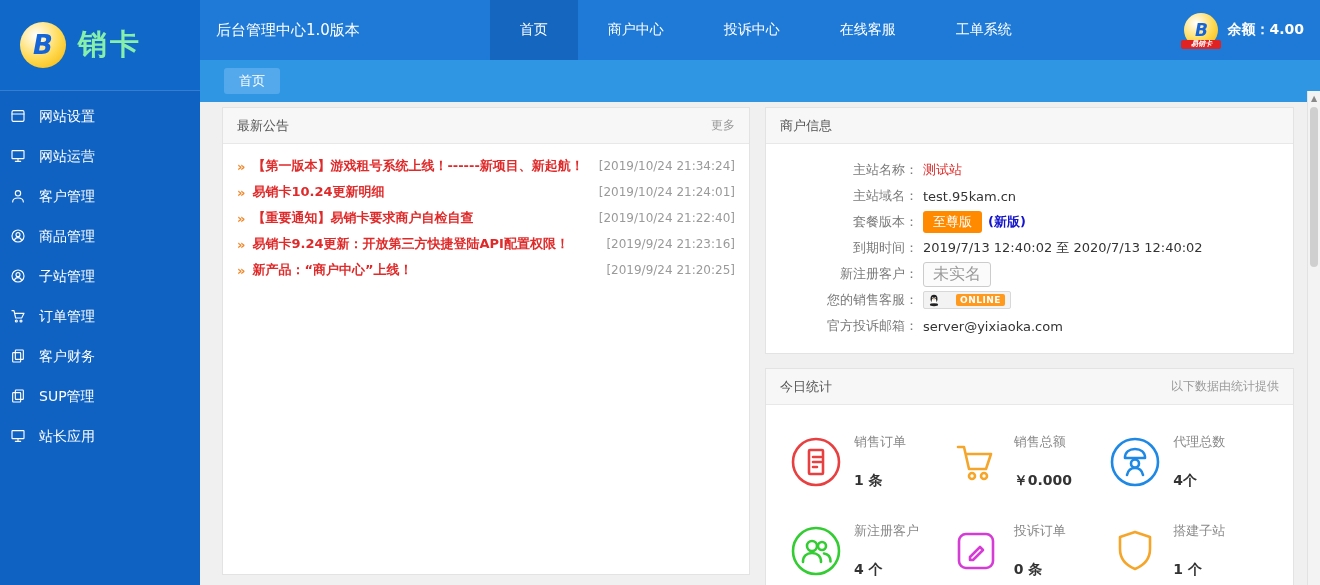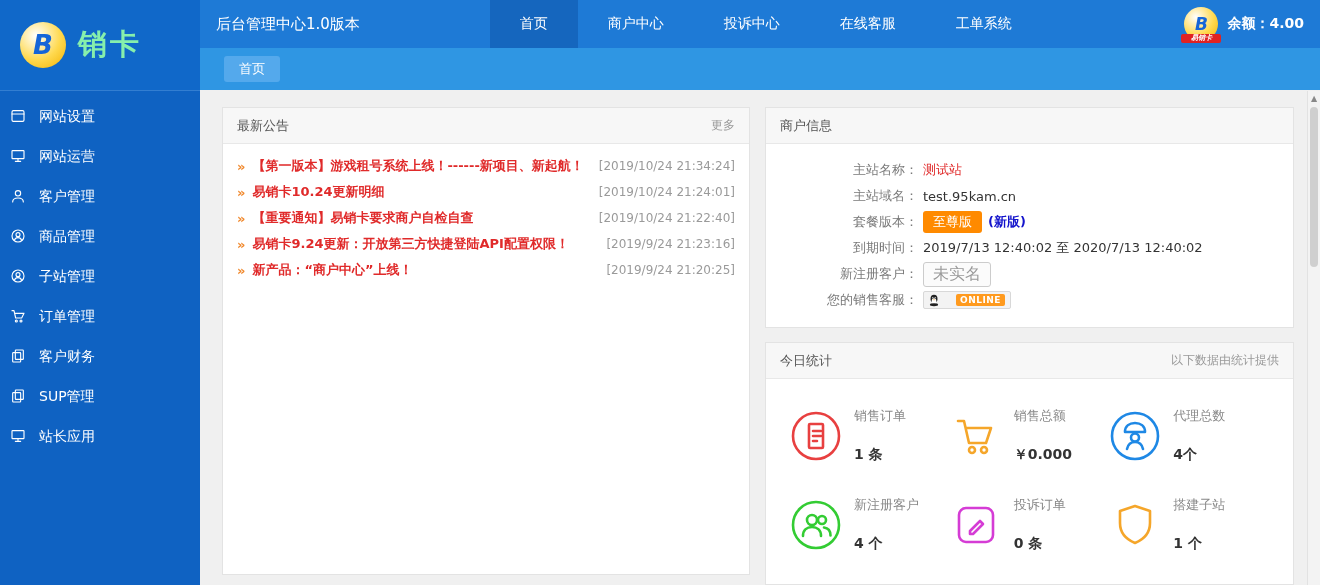--- a/index.html
+++ b/index.html
@@ -16,21 +16,21 @@
                  color:#1565d8; font-weight:bold; font-style:italic; font-size:26px; }
   .logo-text { color:#86efac; font-size:29px; font-weight:bold; letter-spacing:3px; }
   .menu { padding-top:6px; }
   .menu-item { height:40px; display:flex; align-items:center; gap:13px; padding-left:10px;
                color:#fff; font-size:14px; cursor:pointer; }
   .menu-item svg { width:16px; height:16px; fill:none; stroke:#fff; stroke-width:1.7;
                    stroke-linecap:round; stroke-linejoin:round; }
 
   
   .main { position:absolute; left:200px; top:0; right:0; height:100%; }
-  .topbar { height:48px; background:#1e7ad6; display:flex; align-items:center; color:#fff; }
+  .topbar { height:60px; background:#1e7ad6; display:flex; align-items:center; color:#fff; }
   .topbar-title { font-size:15px; margin-left:16px; white-space:nowrap; }
   .topnav { display:flex; height:100%; margin-left:130px; }
   .topnav-item { display:flex; align-items:center; padding:0 30px; font-size:14px; color:#fff; cursor:pointer; }
   .topnav-item.active { background:#1566be; }
   .topbar-right { margin-left:auto; margin-right:16px; display:flex; align-items:center; gap:9px; }
   .badge-circle { position:relative; width:34px; height:34px; border-radius:50%; flex:0 0 auto;
                   background:radial-gradient(circle at 35% 30%, #ffffff 0%, #ffd94f 55%, #f2b100 100%);
                   display:flex; align-items:center; justify-content:center;
                   color:#1565d8; font-weight:bold; font-style:italic; font-size:17px; }
   .badge-banner { position:absolute; bottom:-2px; left:-3px; right:-3px; background:#e02222; color:#fff;
@@ -281,20 +281,24 @@
                       <ellipse cx="12" cy="14" rx="4" ry="5" fill="#fff"></ellipse>
                       <ellipse cx="12" cy="20" rx="7" ry="2.5" fill="#222"></ellipse>
                       <circle cx="10" cy="8" r="1" fill="#fff"></circle>
                       <circle cx="14" cy="8" r="1" fill="#fff"></circle>
                       <path d="M10 11h4l-2 2z" fill="#f5a62a"></path>
                     </svg>
                   <span class="qq-online">ONLINE</span>
                 </span>
               </span>
             </div>
+            <div class="m-row">
+              <span class="m-label">官方投诉邮箱：</span>
+              <span class="m-value">server@yixiaoka.com</span>
+            </div>
           </div>
         </section>
 
         <section class="panel stats-panel">
           <div class="panel-header">
             <span>今日统计</span>
             <span class="note">以下数据由统计提供</span>
           </div>
           <div class="stats-grid">
             <div class="stat stat-red">

